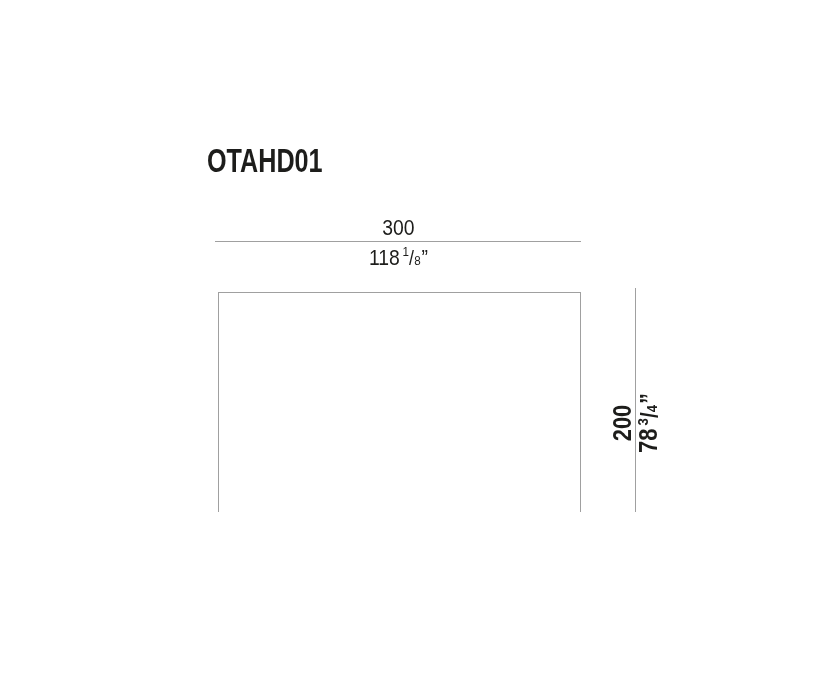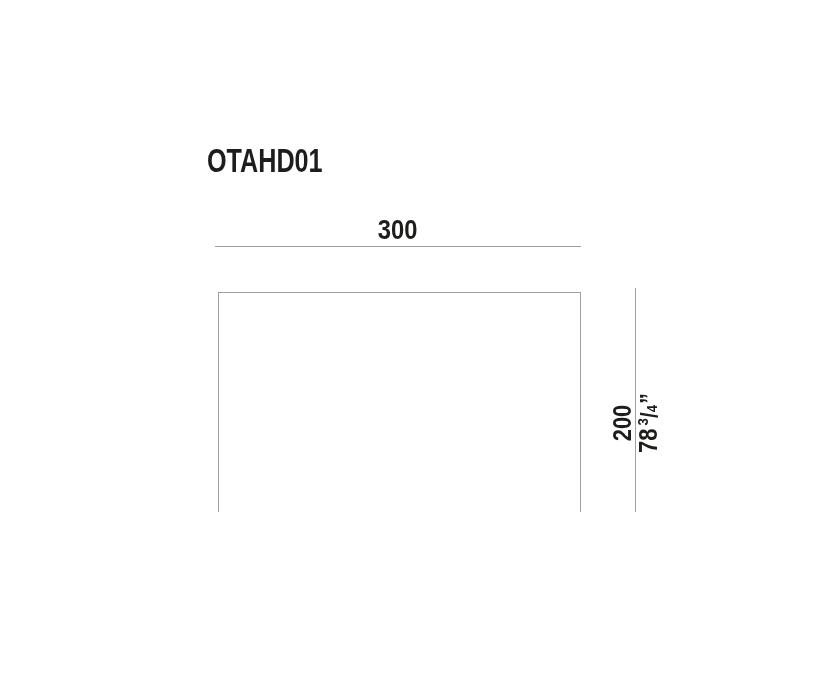--- a/index.html
+++ b/index.html
@@ -28,22 +28,22 @@
     transform-origin: left top;
   }
   .top-dim {
     position: absolute;
     left: 215px;
     top: 217px;
     width: 366px;
     text-align: center;
   }
   .dim-text {
-    font-size: 27px;
-    font-weight: 700;
+    font-size: 22px;
+    font-weight: 400;
     line-height: 1;
   }
   .dim-text.below { margin-top: 3px; }
   .squeeze {
     display: inline-block;
     transform: scaleX(0.88);
     transform-origin: center;
     white-space: nowrap;
   }
   .hline {
@@ -99,20 +99,23 @@
 
 <div class="sheet">
 
   <div class="title">OTAHD01</div>
 
   <div class="top-dim">
     <div class="dim-text">
       <span class="squeeze">300</span>
     </div>
     <div class="hline"></div>
+    <div class="dim-text below">
+      <span class="squeeze"><span>118</span><span class="fnum">1</span><span class="fslash">/</span><span class="fden">8</span><span class="fmark">”</span></span>
+    </div>
   </div>
 
   <div class="outline-rect"></div>
 
   <div class="vline"></div>
 
   <div class="vtext v-cm">
     <span>200</span>
   </div>
 

